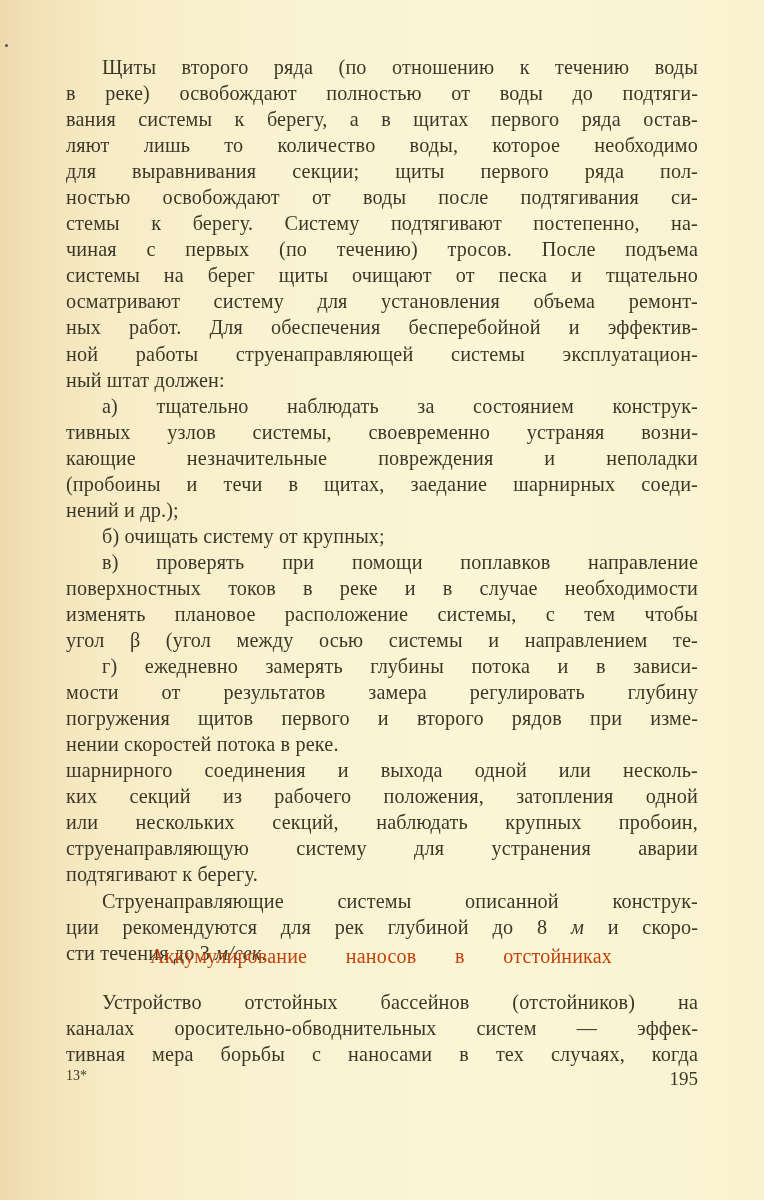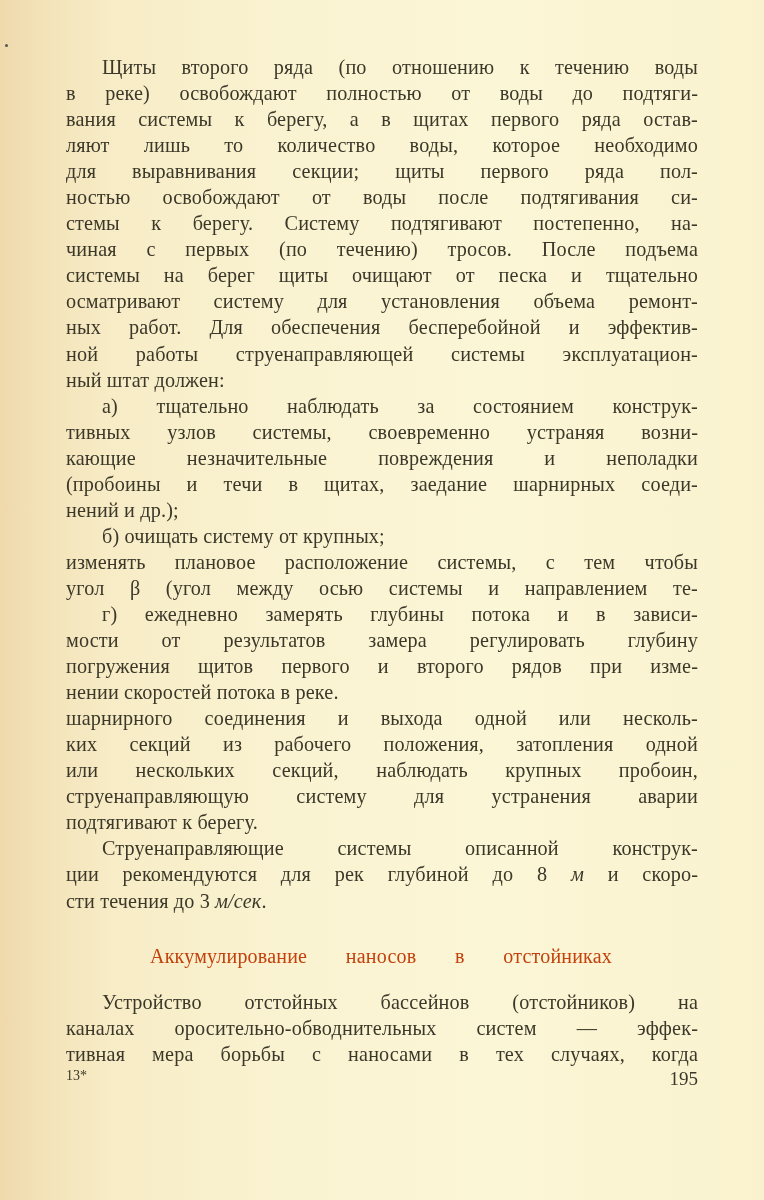--- a/index.html
+++ b/index.html
@@ -111,20 +111,22 @@
         <span class="line indent">а) тщательно наблюдать за состоянием конструк-</span>
         <span class="line">тивных узлов системы, своевременно устраняя возни-</span>
         <span class="line">кающие незначительные повреждения и неполадки</span>
         <span class="line">(пробоины и течи в щитах, заедание шарнирных соеди-</span>
         <span class="line last">нений и др.);</span>
       </div>
       <div>
         <span class="line indent last">б) очищать систему от крупных;</span>
       </div>
       <div>
+        <span class="line indent">в) проверять при помощи поплавков направление</span>
+        <span class="line">поверхностных токов в реке и в случае необходимости</span>
         <span class="line">изменять плановое расположение системы, с тем чтобы</span>
         <span class="line">угол β (угол между осью системы и направлением те-</span>
       </div>
       <div>
         <span class="line indent">г) ежедневно замерять глубины потока и в зависи-</span>
         <span class="line">мости от результатов замера регулировать глубину</span>
         <span class="line">погружения щитов первого и второго рядов при изме-</span>
         <span class="line last">нении скоростей потока в реке.</span>
       </div>
       <div>

